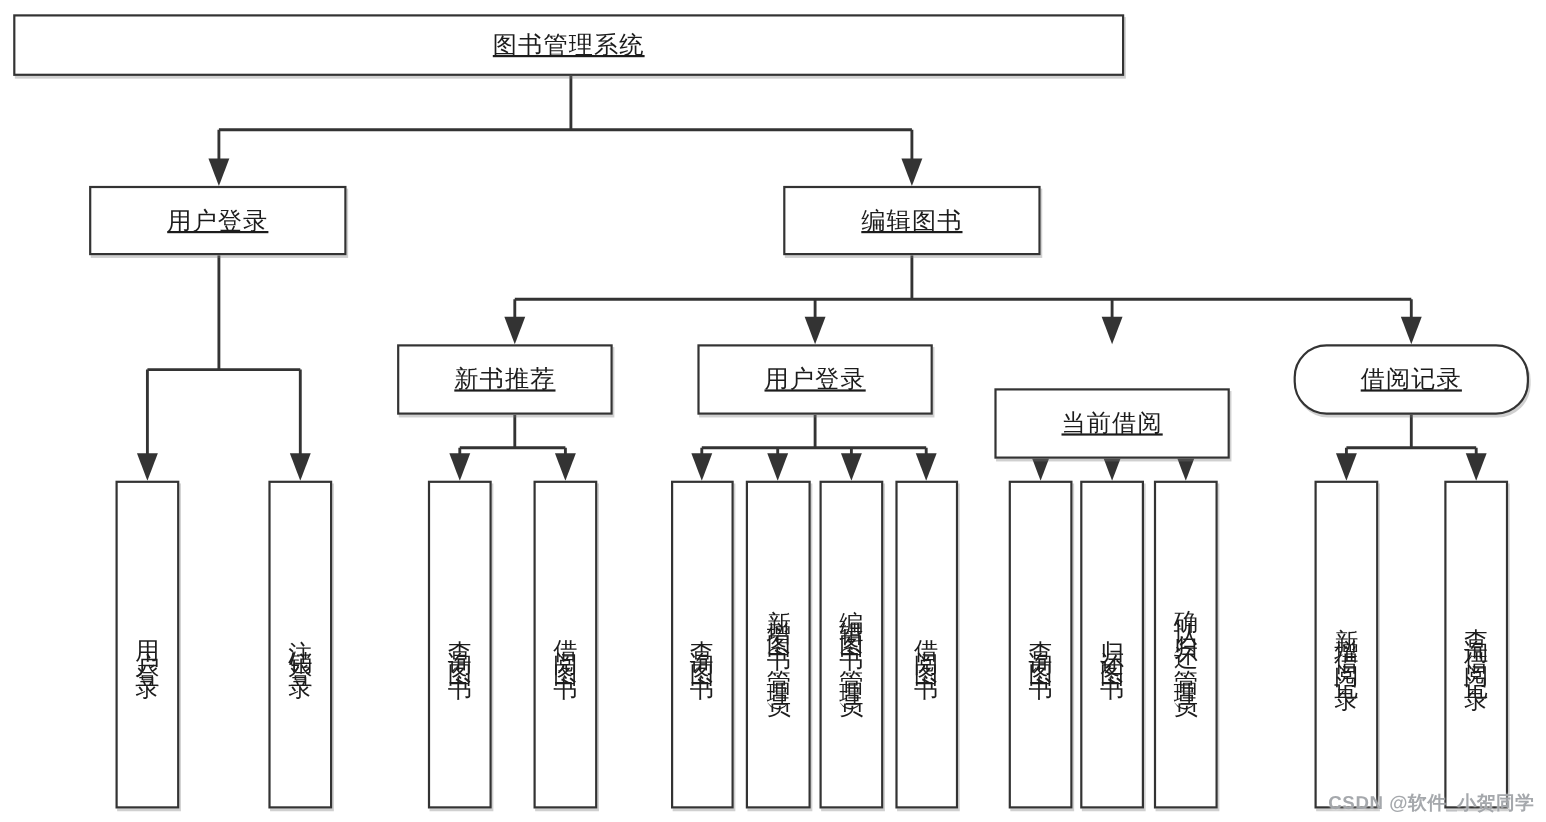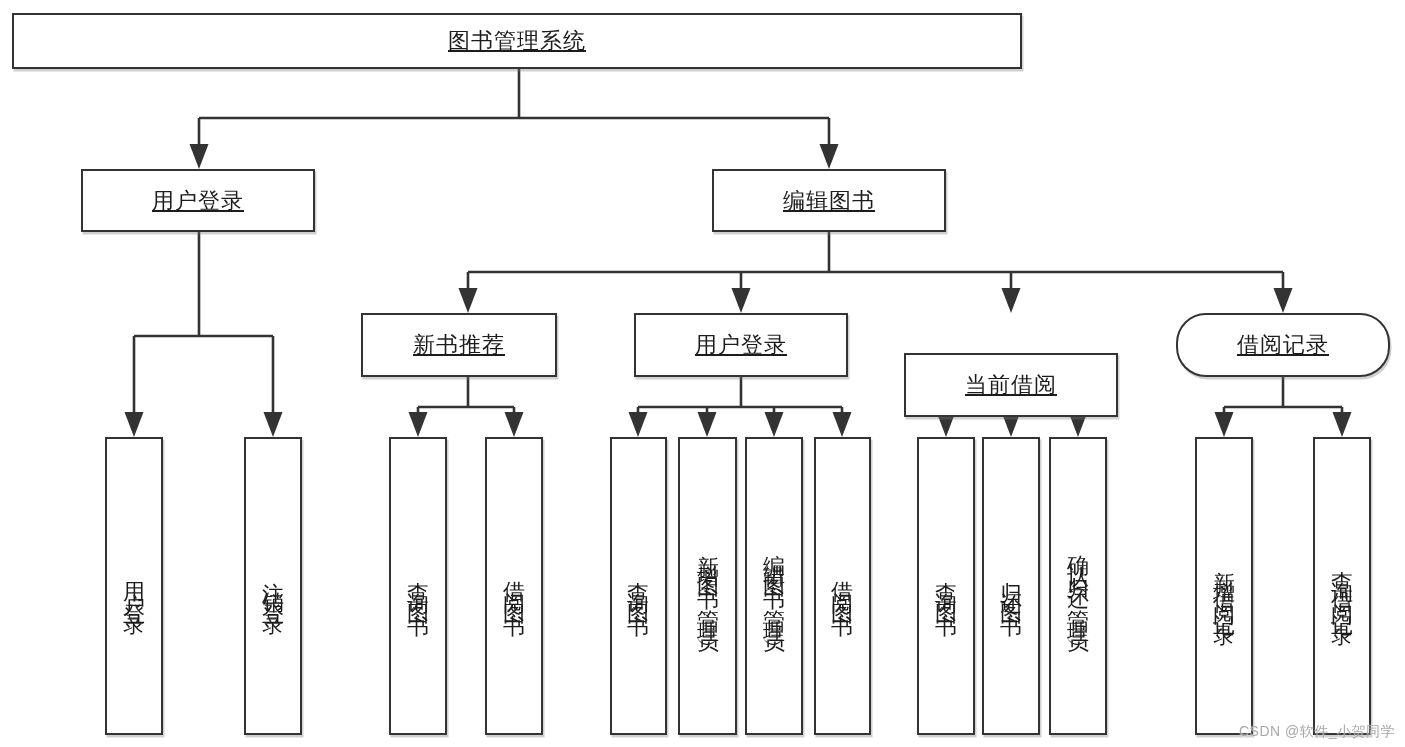--- a/index.html
+++ b/index.html
@@ -42,25 +42,26 @@
     font-size: 22px;
     letter-spacing: 11px;
     line-height: 53px;
     white-space: nowrap;
   }
   .watermark {
     position: absolute;
     right: 10px;
     bottom: 6px;
     z-index: 3;
-    font-size: 14px;
+    font-size: 17px;
     color: rgba(160,163,168,0.95);
     text-shadow: 0 0 2px rgba(255,255,255,0.9);
     letter-spacing: 0.5px;
     white-space: nowrap;
+    font-weight: bold;
   }
 </style>
 </head>
 <body>
 
 <div class="canvas">
 
   <svg class="connectors" viewBox="0 0 1405 747" xmlns="http://www.w3.org/2000/svg">
     <g stroke="#333333" stroke-width="2.6" fill="none">
       <path d="M519,68 V118 M199,118 H829 M199,118 V146 M829,118 V146"></path>

